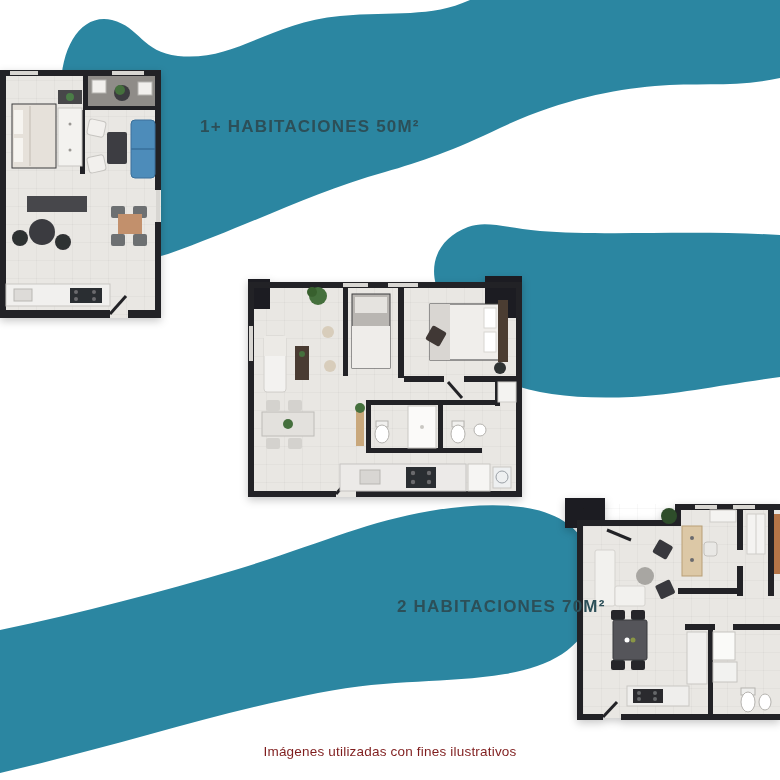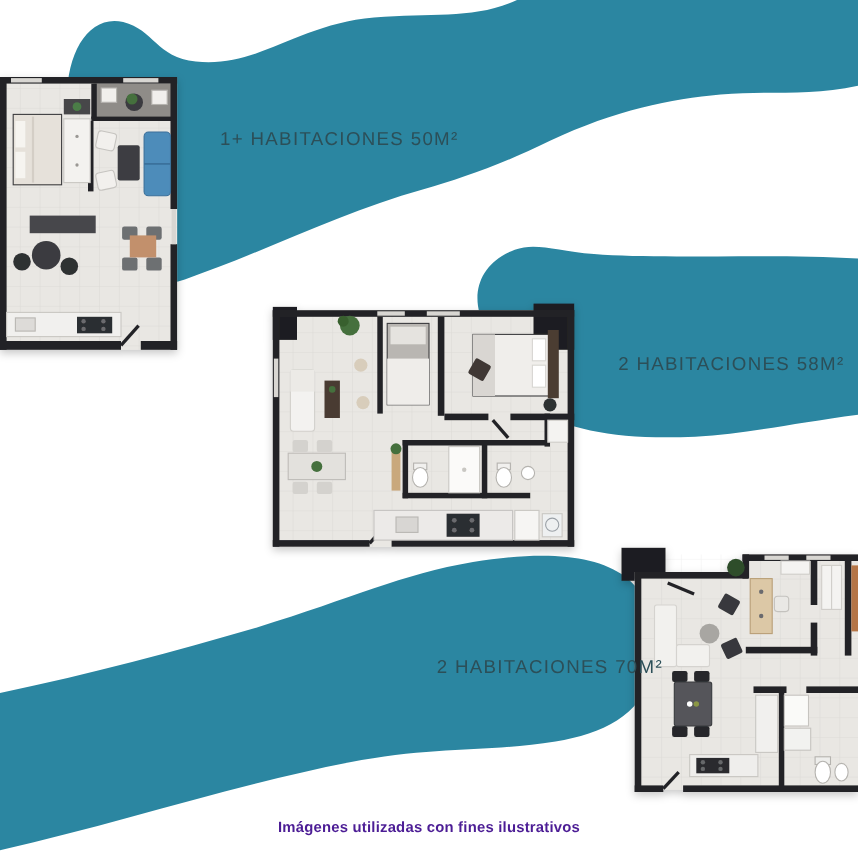--- a/index.html
+++ b/index.html
@@ -1,25 +1,25 @@
 <!DOCTYPE html>
 <html><head>
 <meta charset="utf-8">
 <style>
   html,body{margin:0;padding:0;background:#fff;}
   #canvas{position:relative;width:780px;height:780px;background:#fff;overflow:hidden;
           font-family:"Liberation Sans",sans-serif;}
   #scene{position:absolute;inset:0;}
-  .ribbon-label{position:absolute;font-weight:400;font-size:17px;letter-spacing:1.2px;
+  .ribbon-label{position:absolute;font-weight:700;font-size:17px;letter-spacing:1.2px;
                 color:#2C4F58;white-space:nowrap;}
   #label-1{left:200px;top:117px;}
   #label-2{left:562px;top:321px;}
   #label-3{left:397px;top:597px;}
   #disclaimer{position:absolute;left:0;top:744px;width:780px;text-align:center;
-              font-size:13.5px;letter-spacing:.2px;color:#4c1d95;font-weight:bold;}
+              font-size:13.5px;letter-spacing:.2px;color:#7f1d1d;}
 </style>
 </head>
 <body>
 
 <div id="canvas">
 
   <svg id="scene" viewBox="0 0 780 780" width="780" height="780">
     <defs>
       <pattern id="tiles" width="18" height="18" patternUnits="userSpaceOnUse">
         <path d="M18 0H0V18" fill="none" stroke="rgba(0,0,0,0.05)" stroke-width="1"></path>
@@ -309,17 +309,16 @@
         <rect x="148" y="142" width="22" height="28" fill="#fafaf8" stroke="#c6c4c0"></rect>
         <rect x="148" y="172" width="24" height="20" fill="#f2f2f0" stroke="#c6c4c0"></rect>
         <rect x="176" y="198" width="14" height="7" fill="#eeeeec" stroke="#b5b3af"></rect>
         <ellipse cx="183" cy="212" rx="7" ry="10" fill="#ffffff" stroke="#b5b3af"></ellipse>
         <ellipse cx="200" cy="212" rx="6" ry="8" fill="#ffffff" stroke="#b5b3af"></ellipse>
       </g>
     </g>
   </svg>
 
   <div id="label-1" class="ribbon-label">1+ HABITACIONES 50M²</div>
-  <div id="label-2" class="ribbon-label">2 HABITACIONES 58M²</div>
   <div id="label-3" class="ribbon-label">2 HABITACIONES 70M²</div>
 
   <div id="disclaimer">Imágenes utilizadas con fines ilustrativos</div>
 </div>
 
 </body></html>

